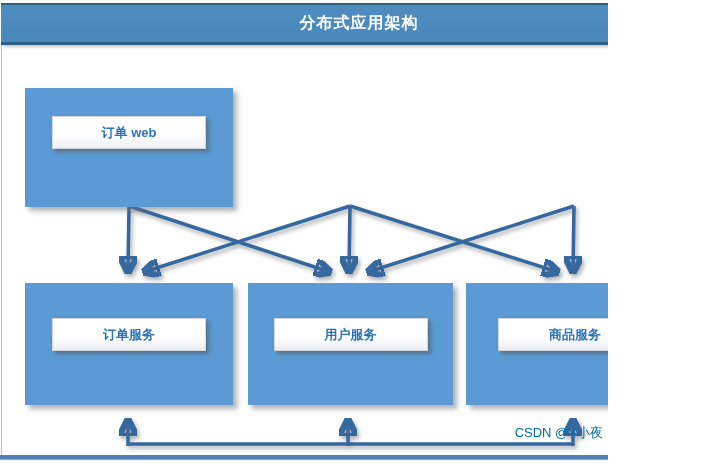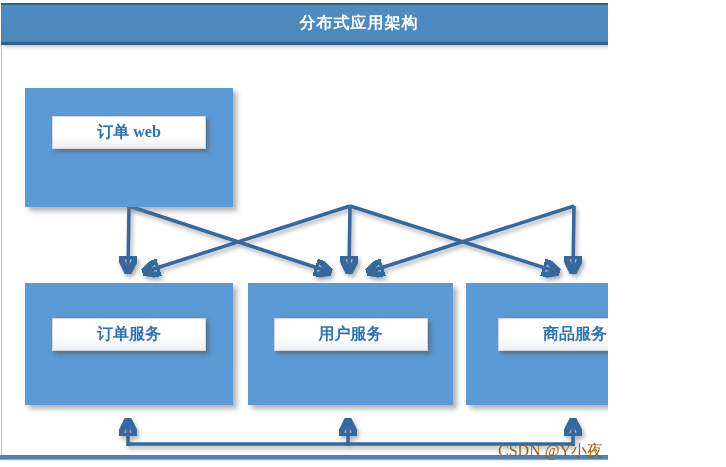--- a/index.html
+++ b/index.html
@@ -1,20 +1,20 @@
 <!DOCTYPE html>
 <html><head>
 <meta charset="utf-8">
 <style>
   html,body{margin:0;padding:0;background:#fff;}
   #canvas{
     position:relative;
     width:608px;height:467px;
     background:#ffffff;
-    font-family:Liberation Serif, serif;
+    font-family:Liberation Sans, sans-serif;
     overflow:hidden;
   }
   
   .frame-left{position:absolute;left:1px;top:3px;width:1px;height:452px;background:#aec3d6;}
   .frame-right{position:absolute;left:718px;top:3px;width:2px;height:452px;background:#c2cdd8;box-shadow:1px 0 1px rgba(150,160,170,.4);}
   .frame-bottom{position:absolute;left:0;top:455px;width:726px;height:4px;background:#4e81b5;box-shadow:0 1px 1px rgba(46,94,131,.6);}
   
   .titlebar{
     position:absolute;left:1px;top:3px;width:716px;height:37px;
     background:linear-gradient(180deg,#4f8dc0,#4a87bb);
@@ -34,33 +34,33 @@
   .row-bottom{top:283px;height:122px;}
   .c1{left:25px;width:208px;}
   .c2{left:248px;width:205px;}
   .c3{left:466px;width:218px;}
   .pill{
     position:absolute;left:50%;transform:translateX(-50%);
     width:152px;height:31px;
     background:linear-gradient(180deg,#ffffff 55%,#edf0f4);
     border:1px solid #d2d6da;
     box-shadow:3px 3px 4px rgba(85,90,95,.6);
-    color:#2e73b5;font-weight:bold;font-size:16px;
+    color:#2e73b5;font-weight:bold;font-size:13px;
     display:flex;align-items:center;justify-content:center;
     white-space:nowrap;
   }
   .row-top .pill{top:28px;}
   .row-bottom .pill{top:35px;}
   
   #arrows{position:absolute;left:0;top:0;filter:drop-shadow(2px 3px 2px rgba(90,95,100,.5));}
   #arrows path, #arrows line{stroke:#35689e;stroke-width:3.5;fill:none;}
   
   .watermark{
-    position:absolute;right:5px;top:441px;
-    color:#a16207;font-size:16px;
+    position:absolute;right:5px;top:424px;
+    color:#0369a1;font-size:13px;
   }
 </style>
 </head>
 <body>
 
 <div id="canvas">
 
   <div class="frame-left"></div>
   <div class="frame-right"></div>
   <div class="frame-bottom"></div>

